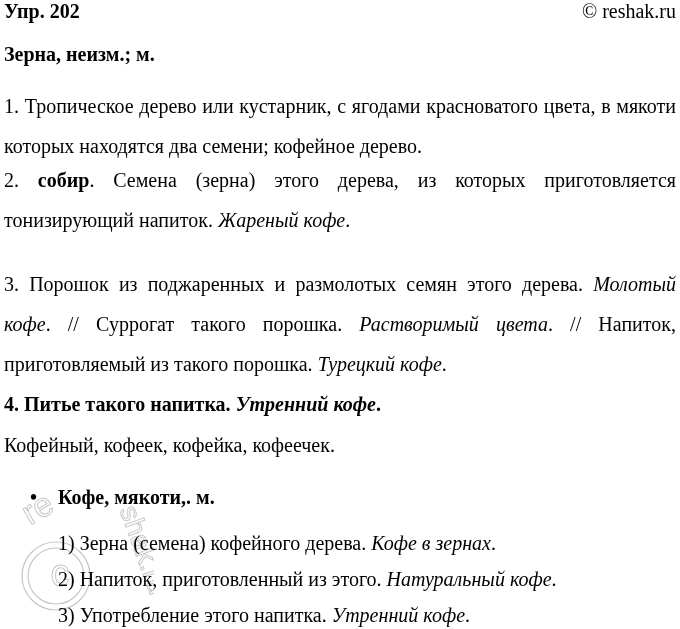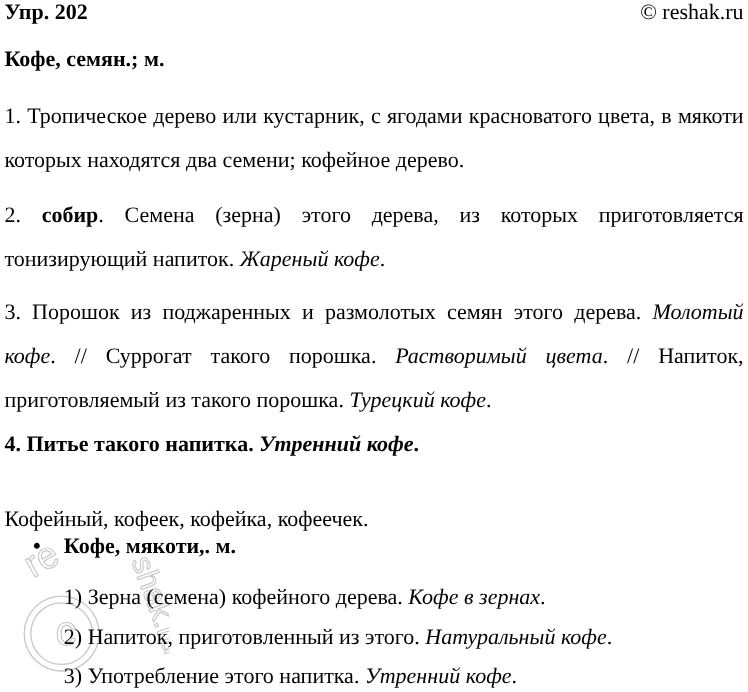--- a/index.html
+++ b/index.html
@@ -43,24 +43,24 @@
       position: absolute;
       left: 4px;
       width: 672px;
       font-size: 20px;
       line-height: 40px;
       text-align: justify;
     }
     .para i { font-style: italic; }
     .para b { font-weight: bold; }
     #p1 { top: 86px; }
-    #p2 { top: 176px; }
+    #p2 { top: 160px; }
     #p3 { top: 264px; }
     #p4 { top: 384px; font-weight: bold; }
-    #p5 { top: 452px; }
+    #p5 { top: 425px; }
     .sub-title {
       position: absolute;
       left: 30px;
       top: 485px;
       font-size: 20px;
       line-height: 24px;
       font-weight: bold;
     }
     .bullet {
       display: inline-block;
@@ -85,21 +85,21 @@
       pointer-events: none;
       opacity: 0.55;
     }
   </style>
 </head>
 <body>
 
 <div class="header-title">Упр. 202</div>
 <div class="header-copyright">© reshak.ru</div>
 
-<div class="entry-title">Кофе, семян.; м.</div>
+<div class="entry-title">Зерна, неизм.; м.</div>
 
 <div id="p1" class="para">
   <span>1.</span>
   <span>Тропическое дерево или кустарник, с ягодами красноватого цвета, в мякоти которых находятся два семени; кофейное дерево.</span>
 </div>
 
 <div id="p2" class="para">
   <span>2.</span>
   <b>собир</b><span>. Семена (зерна) этого дерева, из которых приготовляется тонизирующий напиток. </span><i>Жареный кофе</i><span>.</span>
 </div>

